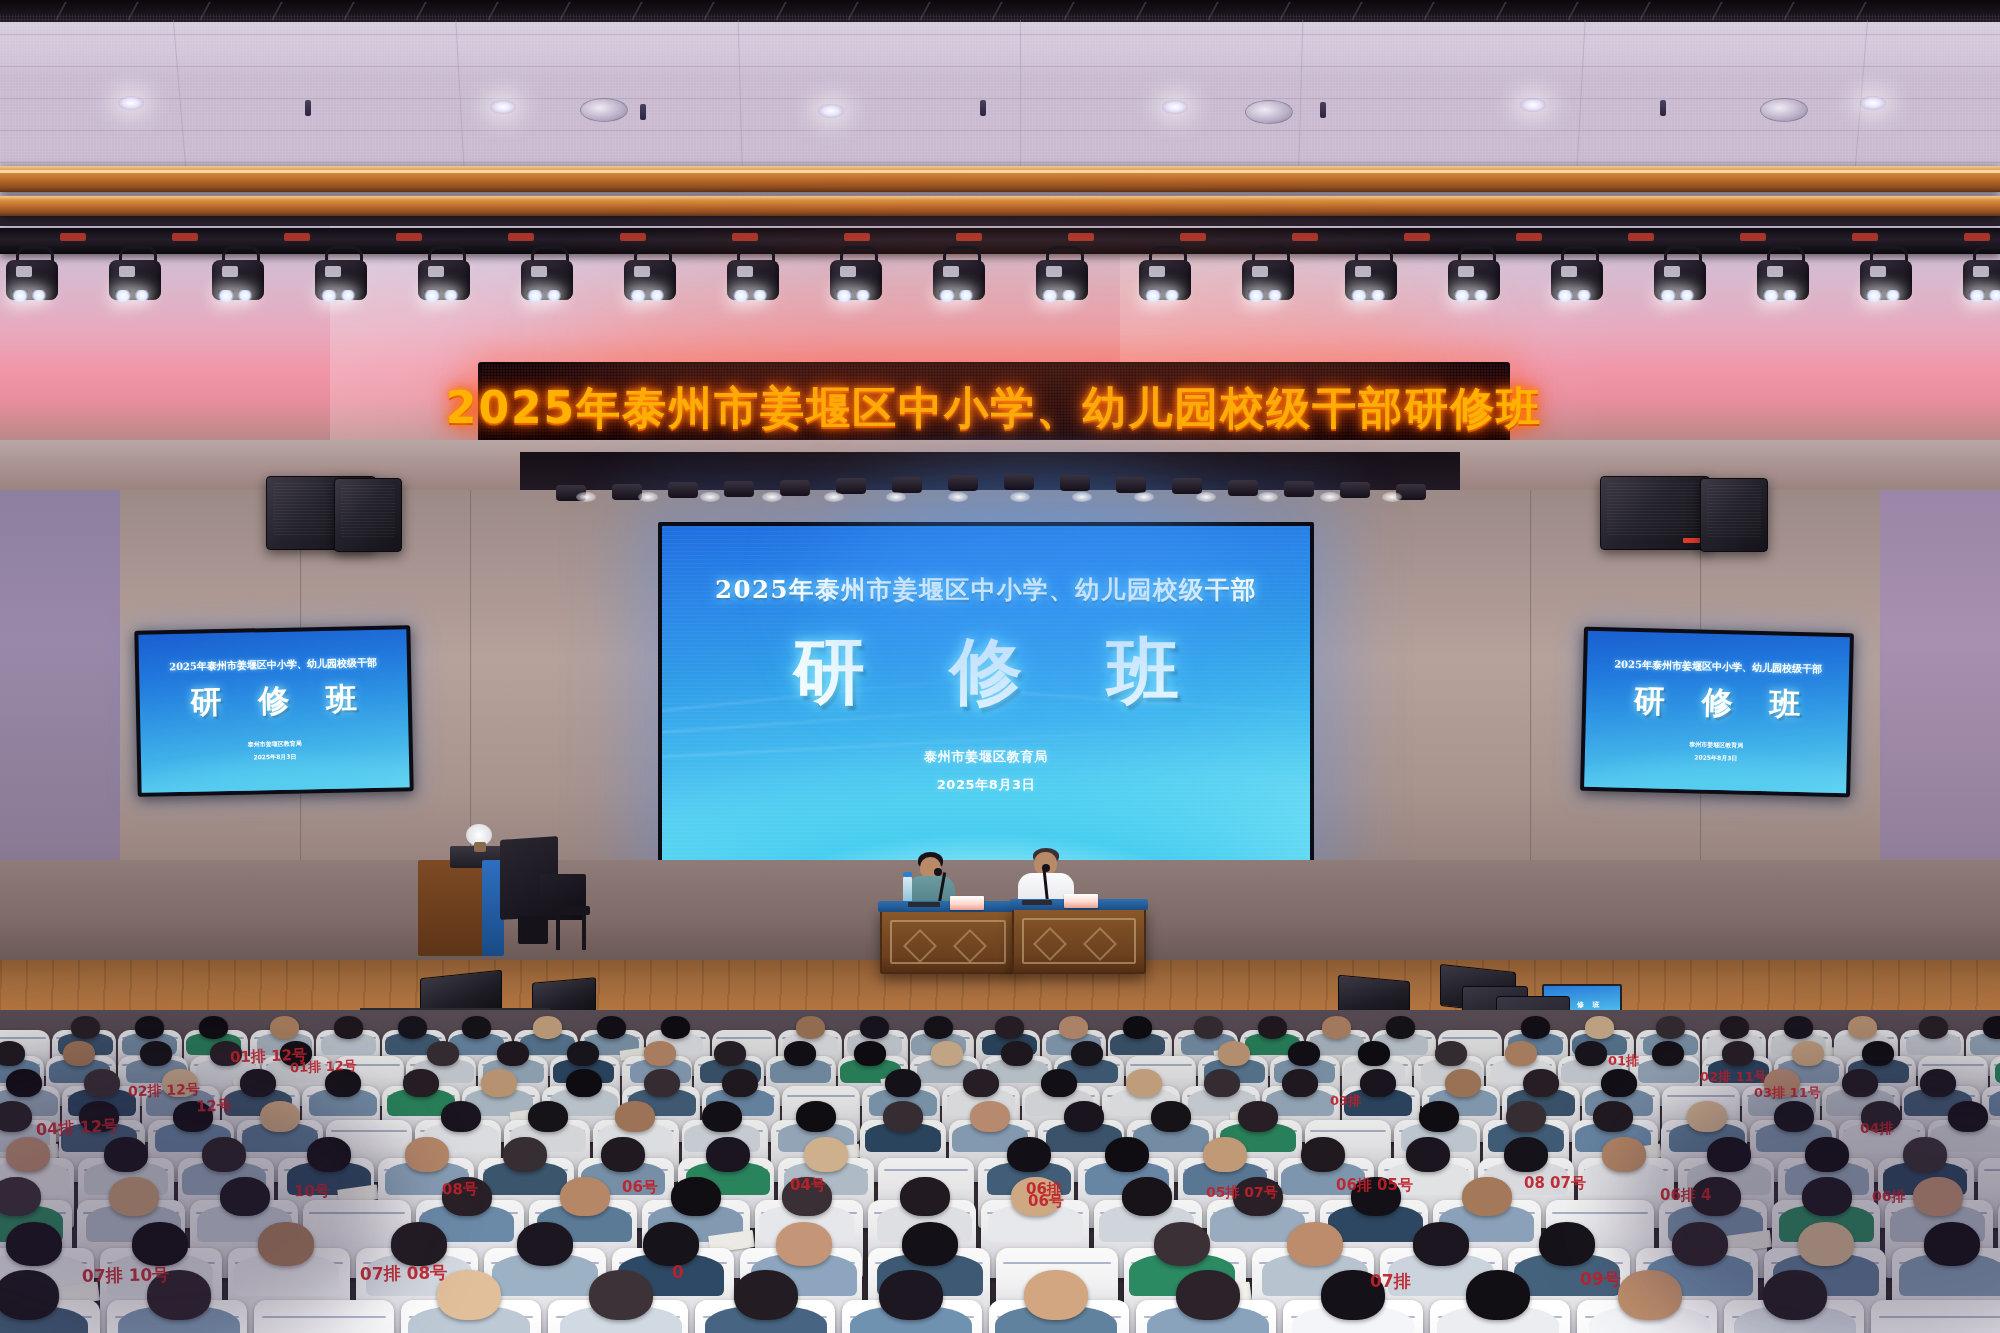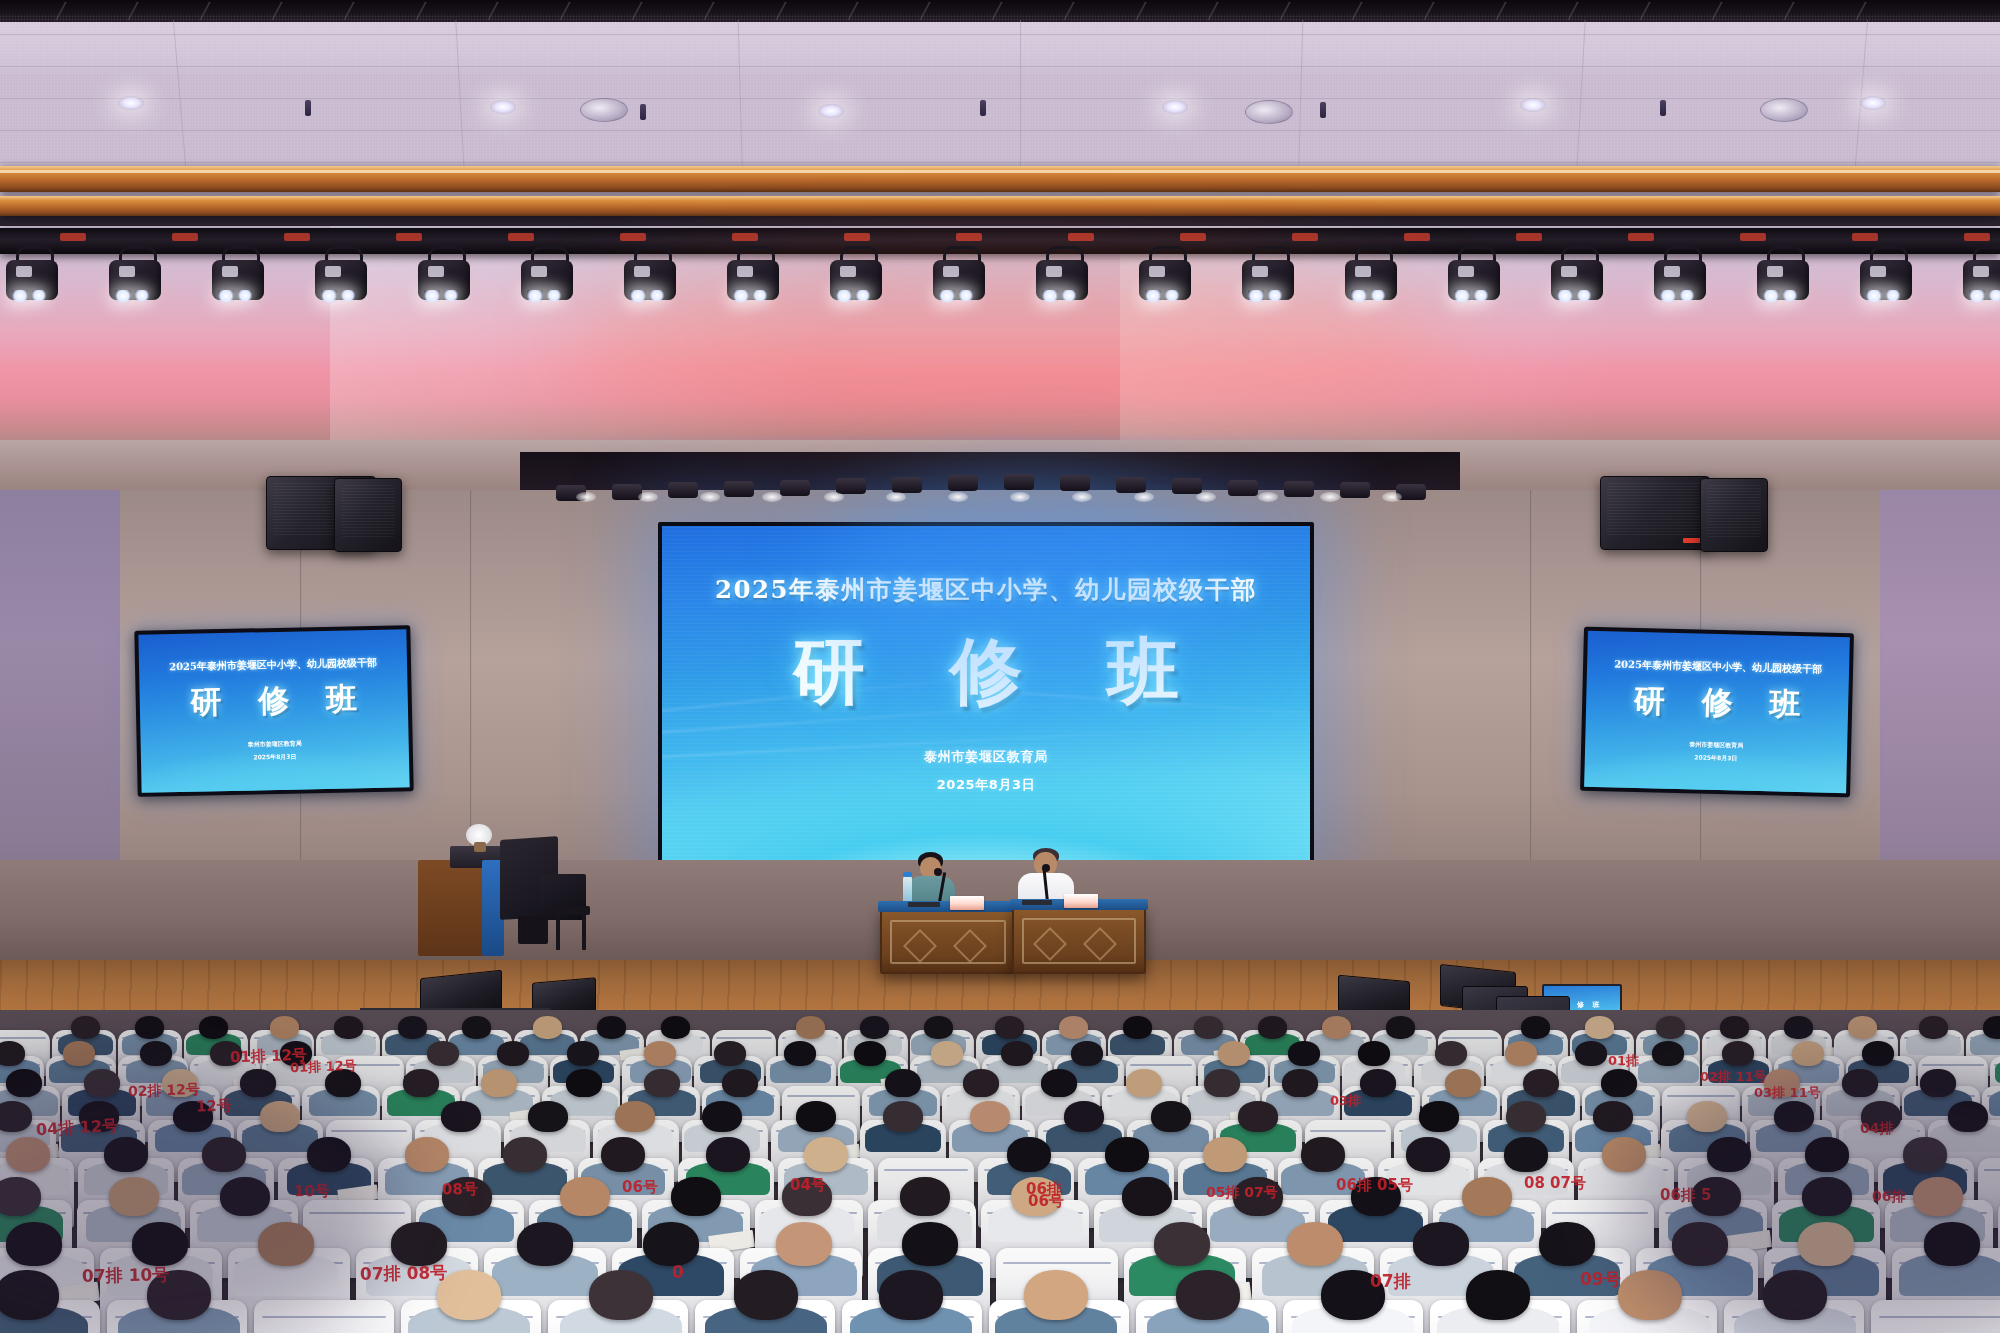--- a/index.html
+++ b/index.html
@@ -293,20 +293,25 @@
       <div class="lightbar-clip" style="left: 1180px;"></div>
       <div class="lightbar-clip" style="left: 1292px;"></div>
       <div class="lightbar-clip" style="left: 1404px;"></div>
       <div class="lightbar-clip" style="left: 1516px;"></div>
       <div class="lightbar-clip" style="left: 1628px;"></div>
       <div class="lightbar-clip" style="left: 1740px;"></div>
       <div class="lightbar-clip" style="left: 1852px;"></div>
       <div class="lightbar-clip" style="left: 1964px;"></div>
     </div>
 
+  <div class="led-frame">
+    <div class="led-inner">
+      <div class="led-text">2025年泰州市姜堰区中小学、幼儿园校级干部研修班</div>
+    </div>
+  </div>
   <div class="led-blue-glow"></div>
 
   <div class="soffit"></div>
   <div class="soffit-dark"></div>
 
   <div class="mainwall"></div>
   <div class="wall-left-purple"></div>
   <div class="wall-right-purple"></div>
 
   <div class="wall-panel" style="left:300px;top:490px;width:1px;height:500px;"></div>
@@ -964,21 +969,21 @@
       <div class="seat-label" style="left: 36px; top: 1118px; right: auto; width: auto; font-size: 16px; transform: rotate(-3deg); color: rgb(192, 32, 42); opacity: 0.92;">04排 12号</div>
       <div class="seat-label" style="left: 196px; top: 1097px; right: auto; width: auto; font-size: 15px; transform: rotate(-2deg); color: rgb(192, 32, 42); opacity: 0.92;">12号</div>
       <div class="seat-label" style="left: 128px; top: 1082px; right: auto; width: auto; font-size: 14px; transform: rotate(-2deg); color: rgb(192, 32, 42); opacity: 0.92;">02排 12号</div>
       <div class="seat-label" style="left: 294px; top: 1182px; right: auto; width: auto; font-size: 15px; transform: rotate(-1deg); color: rgb(192, 32, 42); opacity: 0.92;">10号</div>
       <div class="seat-label" style="left: 442px; top: 1180px; right: auto; width: auto; font-size: 15px; transform: rotate(-1deg); color: rgb(192, 32, 42); opacity: 0.92;">08号</div>
       <div class="seat-label" style="left: 622px; top: 1178px; right: auto; width: auto; font-size: 15px; transform: rotate(0deg); color: rgb(192, 32, 42); opacity: 0.92;">06号</div>
       <div class="seat-label" style="left: 790px; top: 1176px; right: auto; width: auto; font-size: 15px; transform: rotate(0deg); color: rgb(192, 32, 42); opacity: 0.92;">04号</div>
       <div class="seat-label" style="left: 1026px; top: 1180px; right: auto; width: auto; font-size: 15px; transform: rotate(0deg); color: rgb(192, 32, 42); opacity: 0.92;">06排</div>
       <div class="seat-label" style="left: 1336px; top: 1176px; right: auto; width: auto; font-size: 15px; transform: rotate(0deg); color: rgb(192, 32, 42); opacity: 0.92;">06排 05号</div>
       <div class="seat-label" style="left: 1524px; top: 1174px; right: auto; width: auto; font-size: 15px; transform: rotate(0deg); color: rgb(192, 32, 42); opacity: 0.92;">08 07号</div>
-      <div class="seat-label" style="left: 1660px; top: 1186px; right: auto; width: auto; font-size: 15px; transform: rotate(0deg); color: rgb(192, 32, 42); opacity: 0.92;">06排 5</div>
+      <div class="seat-label" style="left: 1660px; top: 1186px; right: auto; width: auto; font-size: 15px; transform: rotate(0deg); color: rgb(192, 32, 42); opacity: 0.92;">06排 4</div>
       <div class="seat-label" style="left: 82px; top: 1264px; right: auto; width: auto; font-size: 17px; transform: rotate(-1deg); color: rgb(192, 32, 42); opacity: 0.92;">07排 10号</div>
       <div class="seat-label" style="left: 360px; top: 1262px; right: auto; width: auto; font-size: 17px; transform: rotate(-1deg); color: rgb(192, 32, 42); opacity: 0.92;">07排 08号</div>
       <div class="seat-label" style="left: 672px; top: 1262px; right: auto; width: auto; font-size: 17px; transform: rotate(0deg); color: rgb(192, 32, 42); opacity: 0.92;">0</div>
       <div class="seat-label" style="left: 1370px; top: 1270px; right: auto; width: auto; font-size: 17px; transform: rotate(0deg); color: rgb(192, 32, 42); opacity: 0.92;">07排</div>
       <div class="seat-label" style="left: 1580px; top: 1268px; right: auto; width: auto; font-size: 17px; transform: rotate(0deg); color: rgb(192, 32, 42); opacity: 0.92;">09号</div>
       <div class="seat-label" style="left: 1028px; top: 1192px; right: auto; width: auto; font-size: 15px; transform: rotate(0deg); color: rgb(192, 32, 42); opacity: 0.92;">06号</div>
       <div class="seat-label" style="left: 1330px; top: 1092px; right: auto; width: auto; font-size: 13px; transform: rotate(0deg); color: rgb(192, 32, 42); opacity: 0.92;">03排</div>
       <div class="seat-label" style="left: 1754px; top: 1084px; right: auto; width: auto; font-size: 13px; transform: rotate(0deg); color: rgb(192, 32, 42); opacity: 0.92;">03排 11号</div>
       <div class="seat-label" style="left: 1608px; top: 1052px; right: auto; width: auto; font-size: 13px; transform: rotate(0deg); color: rgb(192, 32, 42); opacity: 0.92;">01排</div>
       <div class="seat-label" style="left: 1700px; top: 1068px; right: auto; width: auto; font-size: 13px; transform: rotate(0deg); color: rgb(192, 32, 42); opacity: 0.92;">02排 11号</div>

